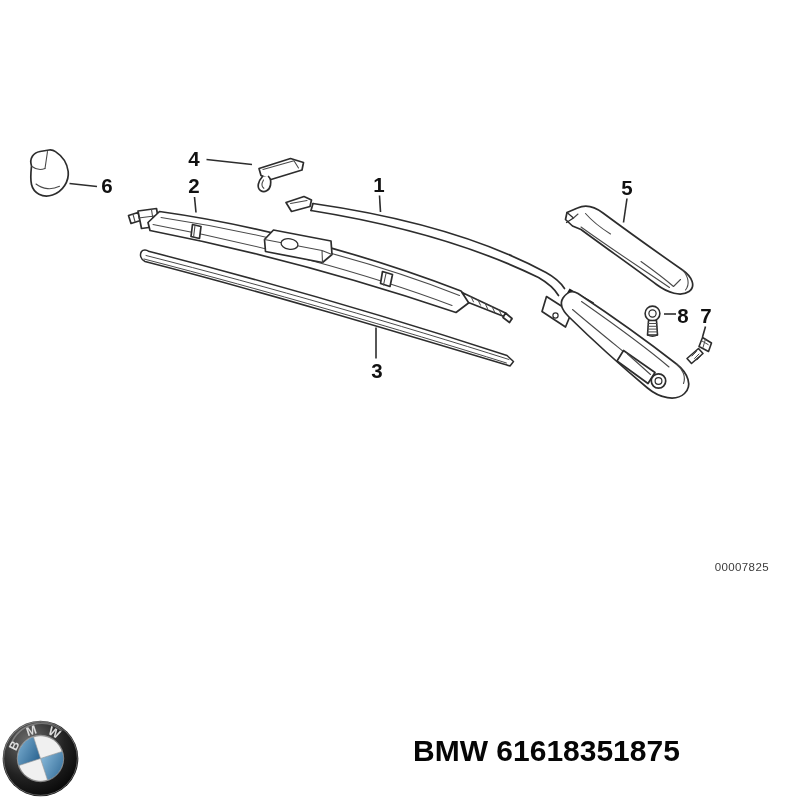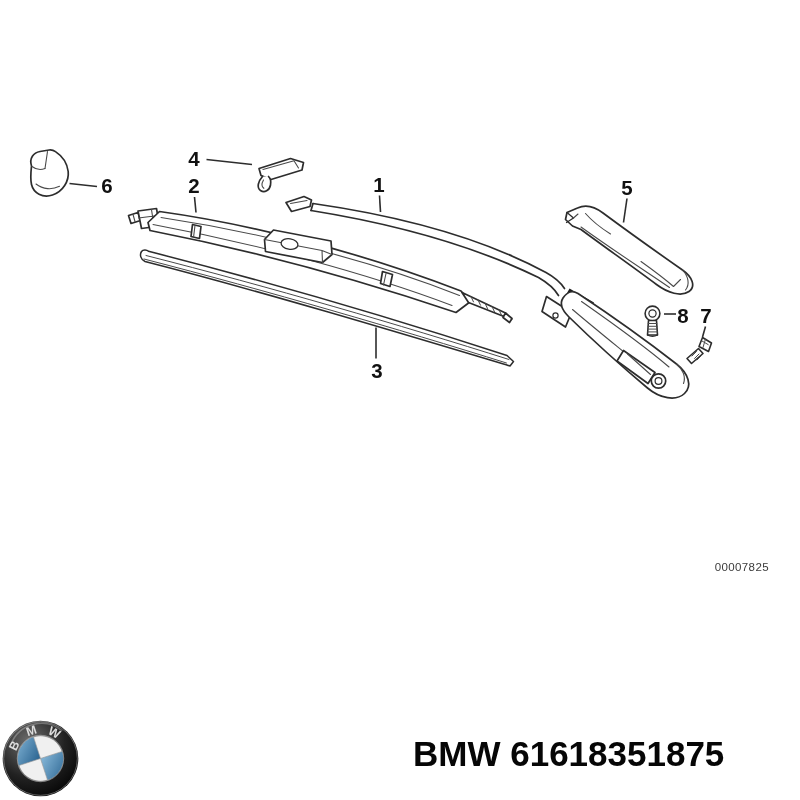--- a/index.html
+++ b/index.html
@@ -12,21 +12,21 @@
     font-family:"Liberation Sans", sans-serif;
     font-size:20.5px; font-weight:bold; fill:#111111;
   }
   .sheetnum {
     font-family:"Liberation Sans", sans-serif;
     font-size:11.5px; fill:#3b3b3b; letter-spacing:0.4px;
   }
   .footer-logo { position:absolute; left:1px; top:719px; }
   .footer-text {
     position:absolute; left:413px; top:736px;
-    font-size:35px; font-weight:bold; color:#060606;
+    font-size:30px; font-weight:bold; color:#060606;
     white-space:nowrap; line-height:1;
   }
   .logo-letter {
     font-family:"Liberation Sans", sans-serif;
     font-size:12.5px; font-weight:bold; fill:#dcdcdc;
     text-anchor:middle; dominant-baseline:central;
   }
 </style>
 </head>
 <body>

